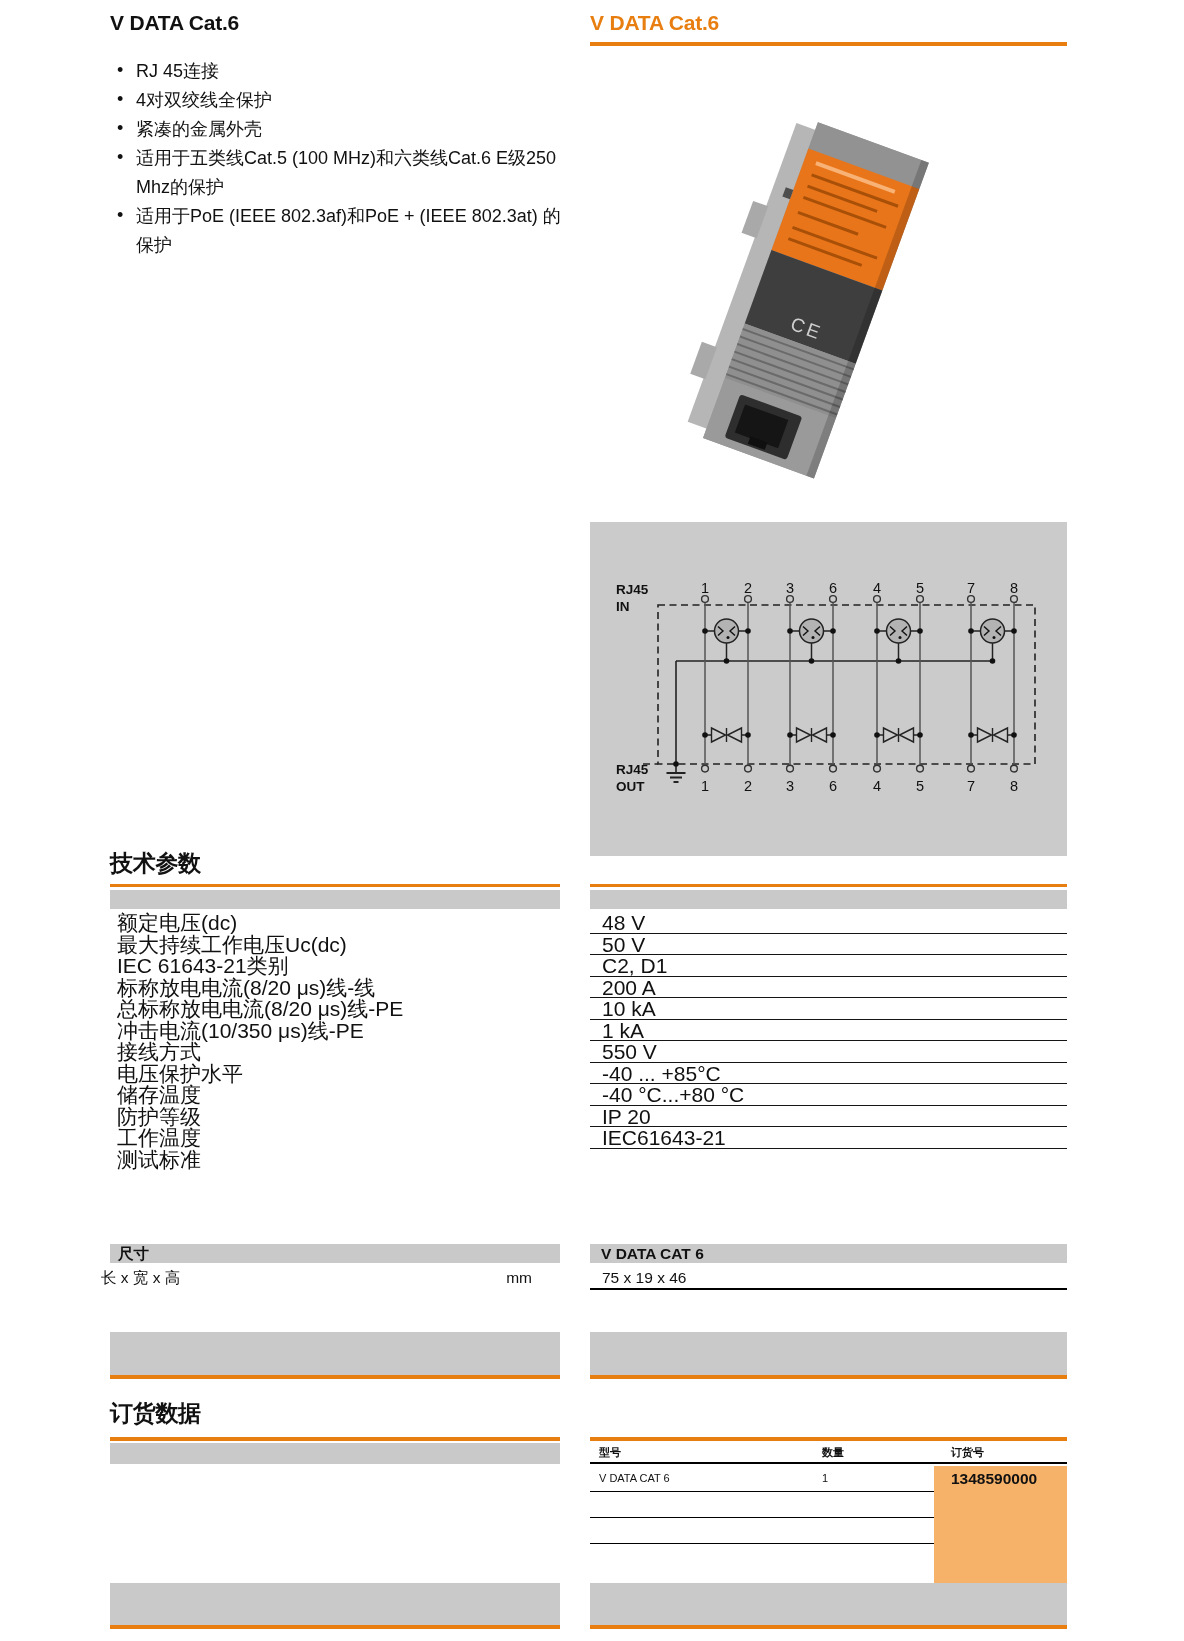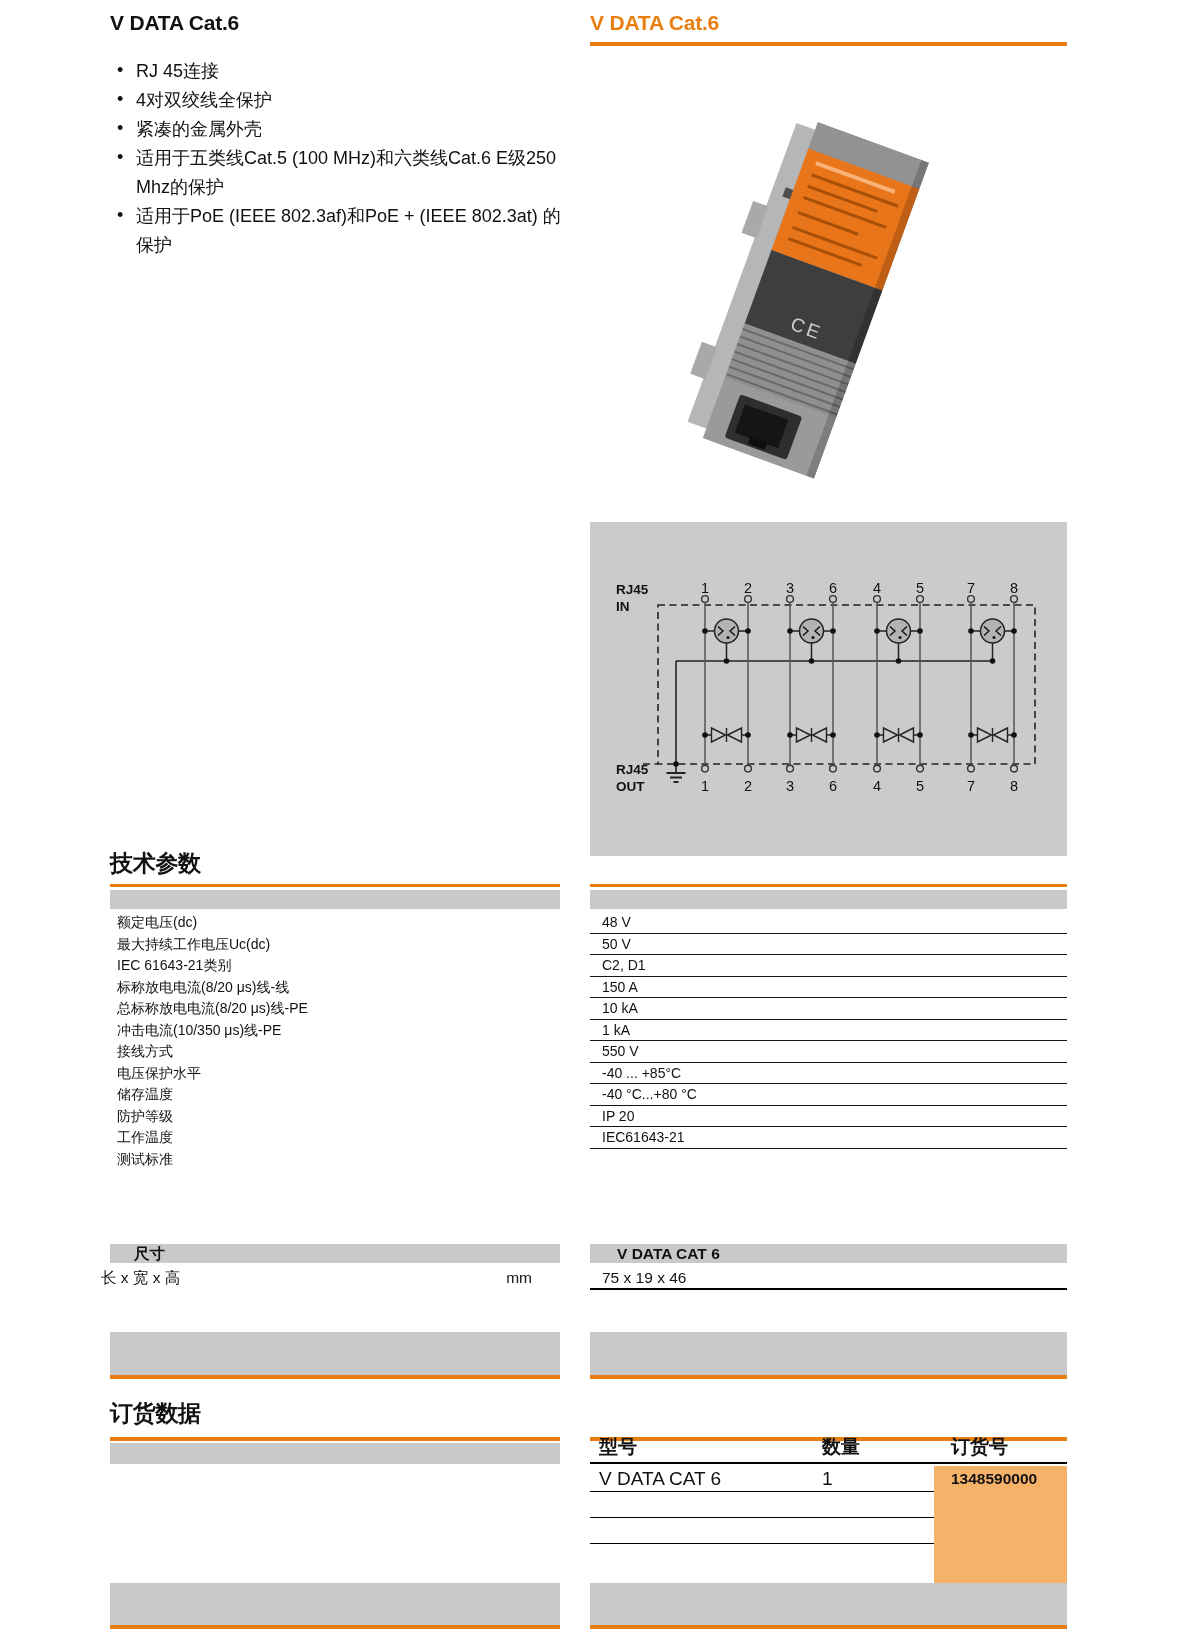--- a/index.html
+++ b/index.html
@@ -7,27 +7,27 @@
         font-family:"Liberation Sans","DejaVu Sans",sans-serif;color:#111;}
   .abs{position:absolute;}
   .title{font-size:21px;font-weight:bold;letter-spacing:-0.2px;}
   .title.orange{color:var(--accent);}
   .rule{background:var(--accent);}
   .graybar{background:var(--bar);}
   .section-h{font-size:23px;font-weight:bold;letter-spacing:-0.3px;}
   ul.features{list-style:none;margin:0;padding:0;font-size:18px;line-height:29px;}
   ul.features li{position:relative;padding-left:26px;}
   ul.features li .bullet{position:absolute;left:7px;top:-1px;}
-  .trow{height:21.5px;line-height:21.5px;font-size:14px;white-space:nowrap;box-sizing:border-box;}
+  .trow{height:21.5px;line-height:21.5px;font-size:21px;white-space:nowrap;box-sizing:border-box;}
   .tlabel{padding-left:7px;}
   .tvalue{padding-left:12px;border-bottom:1px solid #151515;}
-  .barlabel{font-size:15.5px;font-weight:bold;line-height:19px;margin-left:16px;}
+  .barlabel{font-size:15.5px;font-weight:bold;line-height:19px;}
   .dimrow{font-size:15.5px;line-height:24px;display:flex;box-sizing:border-box;}
   .orange-bottom{border-bottom:4px solid var(--accent);}
-  .otr{display:flex;box-sizing:border-box;font-size:19px;}
+  .otr{display:flex;box-sizing:border-box;font-size:11px;}
   .oc-model{flex:1;padding-left:9px;white-space:nowrap;}
   .oc-qty{width:90px;padding-right:2px;}
   .oc-gap{width:20px;}
   .oc-order{width:133px;padding-left:17px;box-sizing:border-box;white-space:nowrap;}
   .ohead{font-weight:bold;align-items:flex-end;padding-bottom:2px;border-bottom:2px solid #000;}
   .rowline{position:absolute;height:1px;background:#000;}
   .ordercell{background:var(--highlight);font-weight:bold;font-size:15.5px;
              line-height:25px;padding-left:17px;box-sizing:border-box;}
   svg text{font-family:"Liberation Sans","DejaVu Sans",sans-serif;}
 </style>
@@ -226,21 +226,21 @@
       <div class="trow tlabel">电压保护水平</div>
       <div class="trow tlabel">储存温度</div>
       <div class="trow tlabel">防护等级</div>
       <div class="trow tlabel">工作温度</div>
       <div class="trow tlabel">测试标准</div>
     </div>
   <div class="abs" id="tech-values" style="left:590px;top:912px;width:477px;">
       <div class="trow tvalue">48 V</div>
       <div class="trow tvalue">50 V</div>
       <div class="trow tvalue">C2, D1</div>
-      <div class="trow tvalue">150 A</div>
+      <div class="trow tvalue">200 A</div>
       <div class="trow tvalue">10 kA</div>
       <div class="trow tvalue">1 kA</div>
       <div class="trow tvalue">550 V</div>
       <div class="trow tvalue">-40 ... +85°C</div>
       <div class="trow tvalue">-40 °C...+80 °C</div>
       <div class="trow tvalue">IP 20</div>
       <div class="trow tvalue">IEC61643-21</div>
     </div>
 
   <div class="abs graybar" style="left:110px;top:1244px;width:450px;height:19px;padding-left:8px;box-sizing:border-box;">

